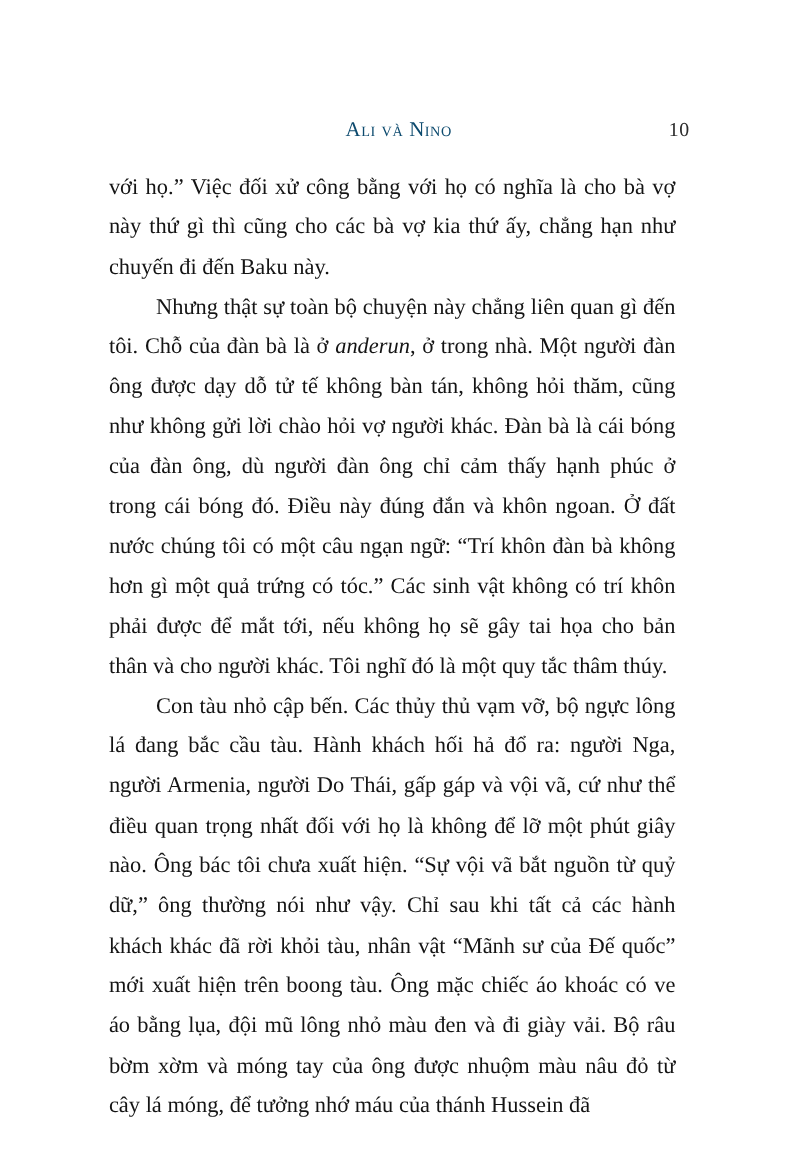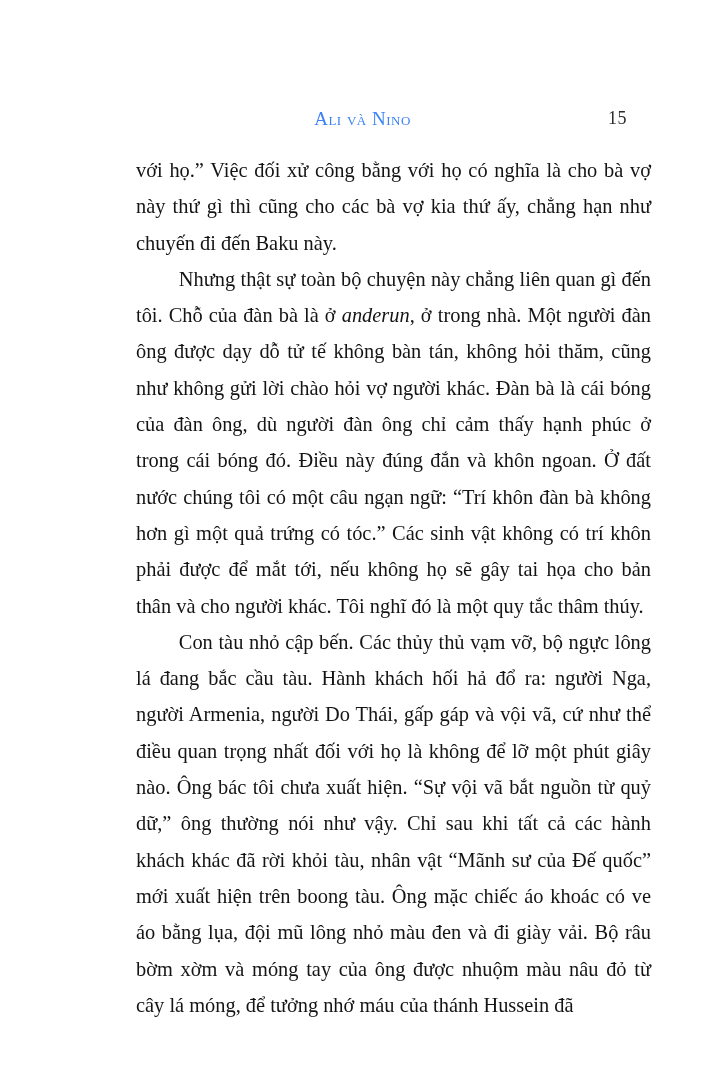--- a/index.html
+++ b/index.html
@@ -26,21 +26,21 @@
     left: 98px;
     right: 98px;
     height: 24px;
     display: flex;
     align-items: baseline;
     justify-content: center;
   }
   .running-head-title {
     font-size: 19px;
     letter-spacing: 0.5px;
-    color: #3b82f6;
+    color: #0c4a6e;
     font-variant: small-caps;
     white-space: nowrap;
   }
   .folio {
     position: absolute;
     top: 108px;
     right: 98px;
     font-size: 18px;
     letter-spacing: 0.5px;
     color: #2b2b2b;
@@ -49,41 +49,40 @@
     position: absolute;
     top: 152px;
     left: 99px;
     width: 515px;
     font-size: 20.4px;
     line-height: 36.3px;
     text-align: justify;
     text-justify: inter-word;
     color: #141414;
     hyphens: none;
-    margin-left: 37px;
   }
   .body-text p {
     margin: 0;
   }
   .body-text p.indent {
     text-indent: 2.1em;
   }
   .body-text i {
   }
 </style>
 </head>
 <body>
 
 <div class="page">
 
   <div class="running-head">
     <span class="running-head-title">Ali và Nino</span>
   </div>
 
-  <div class="folio">15</div>
+  <div class="folio">10</div>
 
   <div class="body-text">
       <p><span>với họ.” Việc đối xử công bằng với họ có nghĩa là cho bà vợ này thứ gì thì cũng cho các bà vợ kia thứ ấy, chẳng hạn như chuyến đi đến Baku này.</span></p>
       <p class="indent"><span>Nhưng thật sự toàn bộ chuyện này chẳng liên quan gì đến tôi. Chỗ của đàn bà là ở </span><i>anderun</i><span>, ở trong nhà. Một người đàn ông được dạy dỗ tử tế không bàn tán, không hỏi thăm, cũng như không gửi lời chào hỏi vợ người khác. Đàn bà là cái bóng của đàn ông, dù người đàn ông chỉ cảm thấy hạnh phúc ở trong cái bóng đó. Điều này đúng đắn và khôn ngoan. Ở đất nước chúng tôi có một câu ngạn ngữ: “Trí khôn đàn bà không hơn gì một quả trứng có tóc.” Các sinh vật không có trí khôn phải được để mắt tới, nếu không họ sẽ gây tai họa cho bản thân và cho người khác. Tôi nghĩ đó là một quy tắc thâm thúy.</span></p>
       <p class="indent"><span>Con tàu nhỏ cập bến. Các thủy thủ vạm vỡ, bộ ngực lông lá đang bắc cầu tàu. Hành khách hối hả đổ ra: người Nga, người Armenia, người Do Thái, gấp gáp và vội vã, cứ như thể điều quan trọng nhất đối với họ là không để lỡ một phút giây nào. Ông bác tôi chưa xuất hiện. “Sự vội vã bắt nguồn từ quỷ dữ,” ông thường nói như vậy. Chỉ sau khi tất cả các hành khách khác đã rời khỏi tàu, nhân vật “Mãnh sư của Đế quốc” mới xuất hiện trên boong tàu. Ông mặc chiếc áo khoác có ve áo bằng lụa, đội mũ lông nhỏ màu đen và đi giày vải. Bộ râu bờm xờm và móng tay của ông được nhuộm màu nâu đỏ từ cây lá móng, để tưởng nhớ máu của thánh Hussein đã</span></p>
     </div>
 
 </div>
 
 </body></html>

